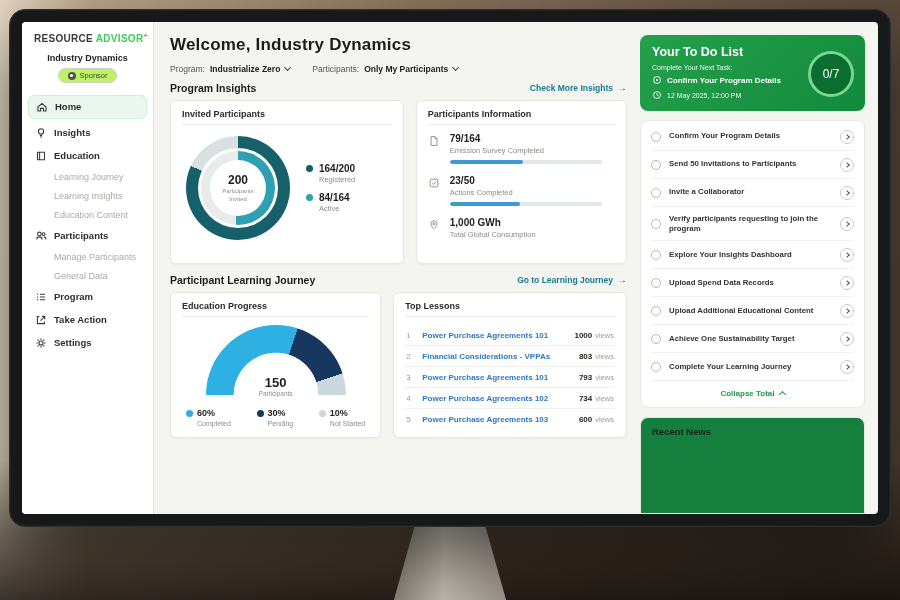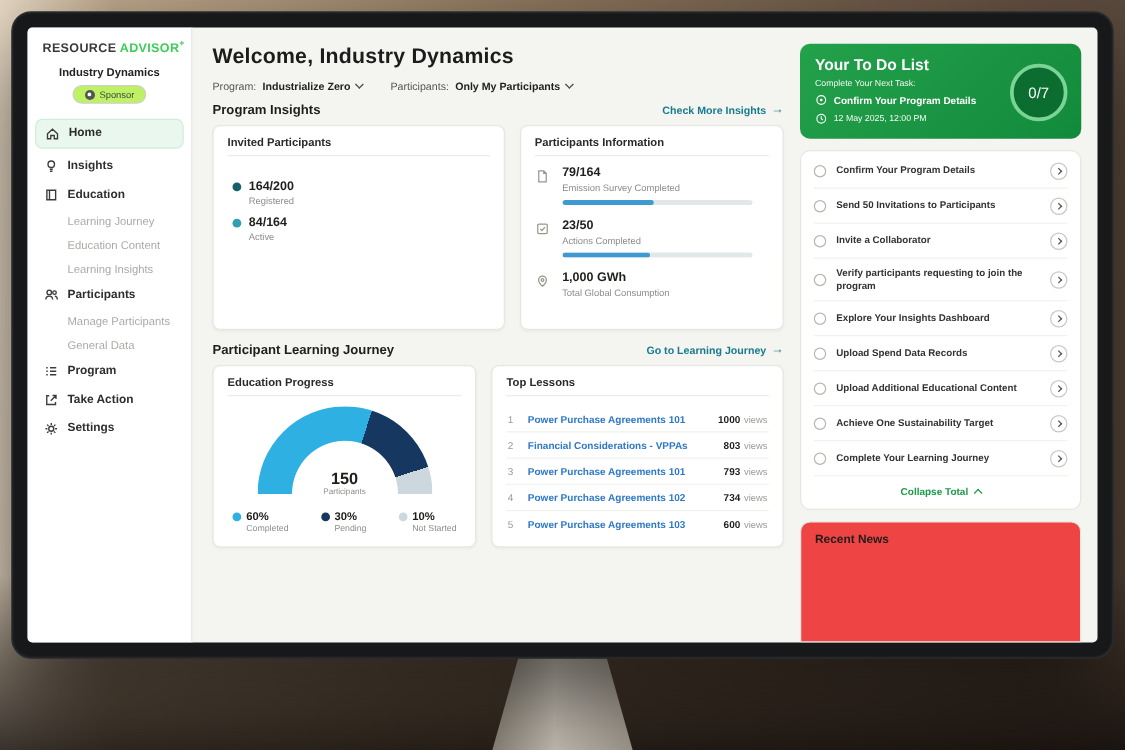--- a/index.html
+++ b/index.html
@@ -109,21 +109,21 @@
   .todo-progress{position:absolute;right:11px;top:16px;width:46px;height:46px;border-radius:50%;background:#0b6e30;
     border:3.5px solid #79d495;display:flex;align-items:center;justify-content:center;font-size:12px;font-weight:normal}
   .tasks-card{background:#fff;border:1px solid #e7e7e2;border-radius:8px;padding:2px 10px 5px}
   .task{display:flex;align-items:center;gap:8px;padding:6.5px 0;border-bottom:1px solid #f1f1ed;font-size:7.8px;color:#333;font-weight:bold;cursor:pointer}
   .task-check{width:10px;height:10px;border:1.2px solid #b7b7b1;border-radius:50%;flex-shrink:0;background:#fff;cursor:pointer}
   .task-label{flex:1;line-height:1.3}
   .task-go{width:14px;height:14px;border:1px solid #c9c9c4;border-radius:50%;display:flex;align-items:center;justify-content:center;flex-shrink:0;cursor:pointer}
   .task-go .chev-r{width:4px;height:4px;border-right:1.2px solid #555;border-bottom:1.2px solid #555;transform:rotate(-45deg);margin-left:-1px}
   .collapse{display:flex;align-items:center;justify-content:center;gap:5px;padding:8px 0 4px;font-size:8px;font-weight:bold;color:#1d9a48;cursor:pointer}
   .chev-up{width:5px;height:5px;border-right:1.3px solid #1d9a48;border-bottom:1.3px solid #1d9a48;transform:rotate(-135deg);margin-top:2px}
-  .news-card{background:#ef4444;border:1px solid #e7e7e2;border-radius:8px 8px 0 0;padding:8px 11px;flex:1}
+  .news-card{background:#15803d;border:1px solid #e7e7e2;border-radius:8px 8px 0 0;padding:8px 11px;flex:1}
   .news-title{font-size:9.5px;font-weight:bold;color:#1e1e1c}
   .arrow{font-size:10px;line-height:1}
 </style>
 </head>
 <body>
 
 <div class="scene">
   <div class="stand"></div>
   <div class="monitor">
     <div class="screen">
@@ -161,24 +161,24 @@
               <svg viewBox="0 0 12 12" fill="none" stroke="currentColor" stroke-width="1.1">
                   <path d="M2.5 2.2H9.5V9.8H2.5Z M4.6 2.2V9.8"></path>
                 </svg>
             </span>
             <span>Education</span>
           </div>
           <div class="nav-item sub">
             <span>Learning Journey</span>
           </div>
           <div class="nav-item sub">
+            <span>Learning Insights</span>
+          </div>
+          <div class="nav-item sub">
             <span>Education Content</span>
-          </div>
-          <div class="nav-item sub">
-            <span>Learning Insights</span>
           </div>
           <div class="nav-item">
             <span class="nav-icon">
               <svg viewBox="0 0 12 12" fill="none" stroke="currentColor" stroke-width="1.1">
                   <circle cx="4.4" cy="3.9" r="1.8"></circle>
                   <path d="M1.7 9.6c0-1.7 1.2-2.7 2.7-2.7s2.7 1 2.7 2.7"></path>
                   <circle cx="8.6" cy="4.1" r="1.4"></circle>
                   <path d="M8.8 6.9c1.3.1 2.1 1.2 2.1 2.7"></path>
                 </svg>
             </span>
@@ -244,20 +244,30 @@
             <span>Check More Insights</span>
             <span class="arrow">→</span>
           </span>
         </div>
 
         <div class="cards">
 
           <div class="card card-invited">
             <div class="card-title">Invited Participants</div>
             <div class="donut-wrap">
+              <div class="donut" style="background: conic-gradient(rgb(22, 96, 108) 0deg, rgb(22, 96, 108) 82%, rgb(217, 224, 226) 0deg);">
+                <div class="donut-mid">
+                  <div class="donut-inner" style="background: conic-gradient(rgb(47, 159, 177) 0deg, rgb(47, 159, 177) 51%, rgb(230, 235, 236) 0deg);">
+                    <div class="donut-hole">
+                      <div class="donut-val">200</div>
+                      <div class="donut-lbl">Participants Invited</div>
+                    </div>
+                  </div>
+                </div>
+              </div>
               <div>
                 <div class="legend-item">
                   <span class="bullet" style="background: rgb(22, 96, 108);"></span>
                   <span>
                     <div class="legend-value">164/200</div>
                     <div class="legend-label">Registered</div>
                   </span>
                 </div>
                 <div class="legend-item">
                   <span class="bullet" style="background: rgb(47, 159, 177);"></span>

